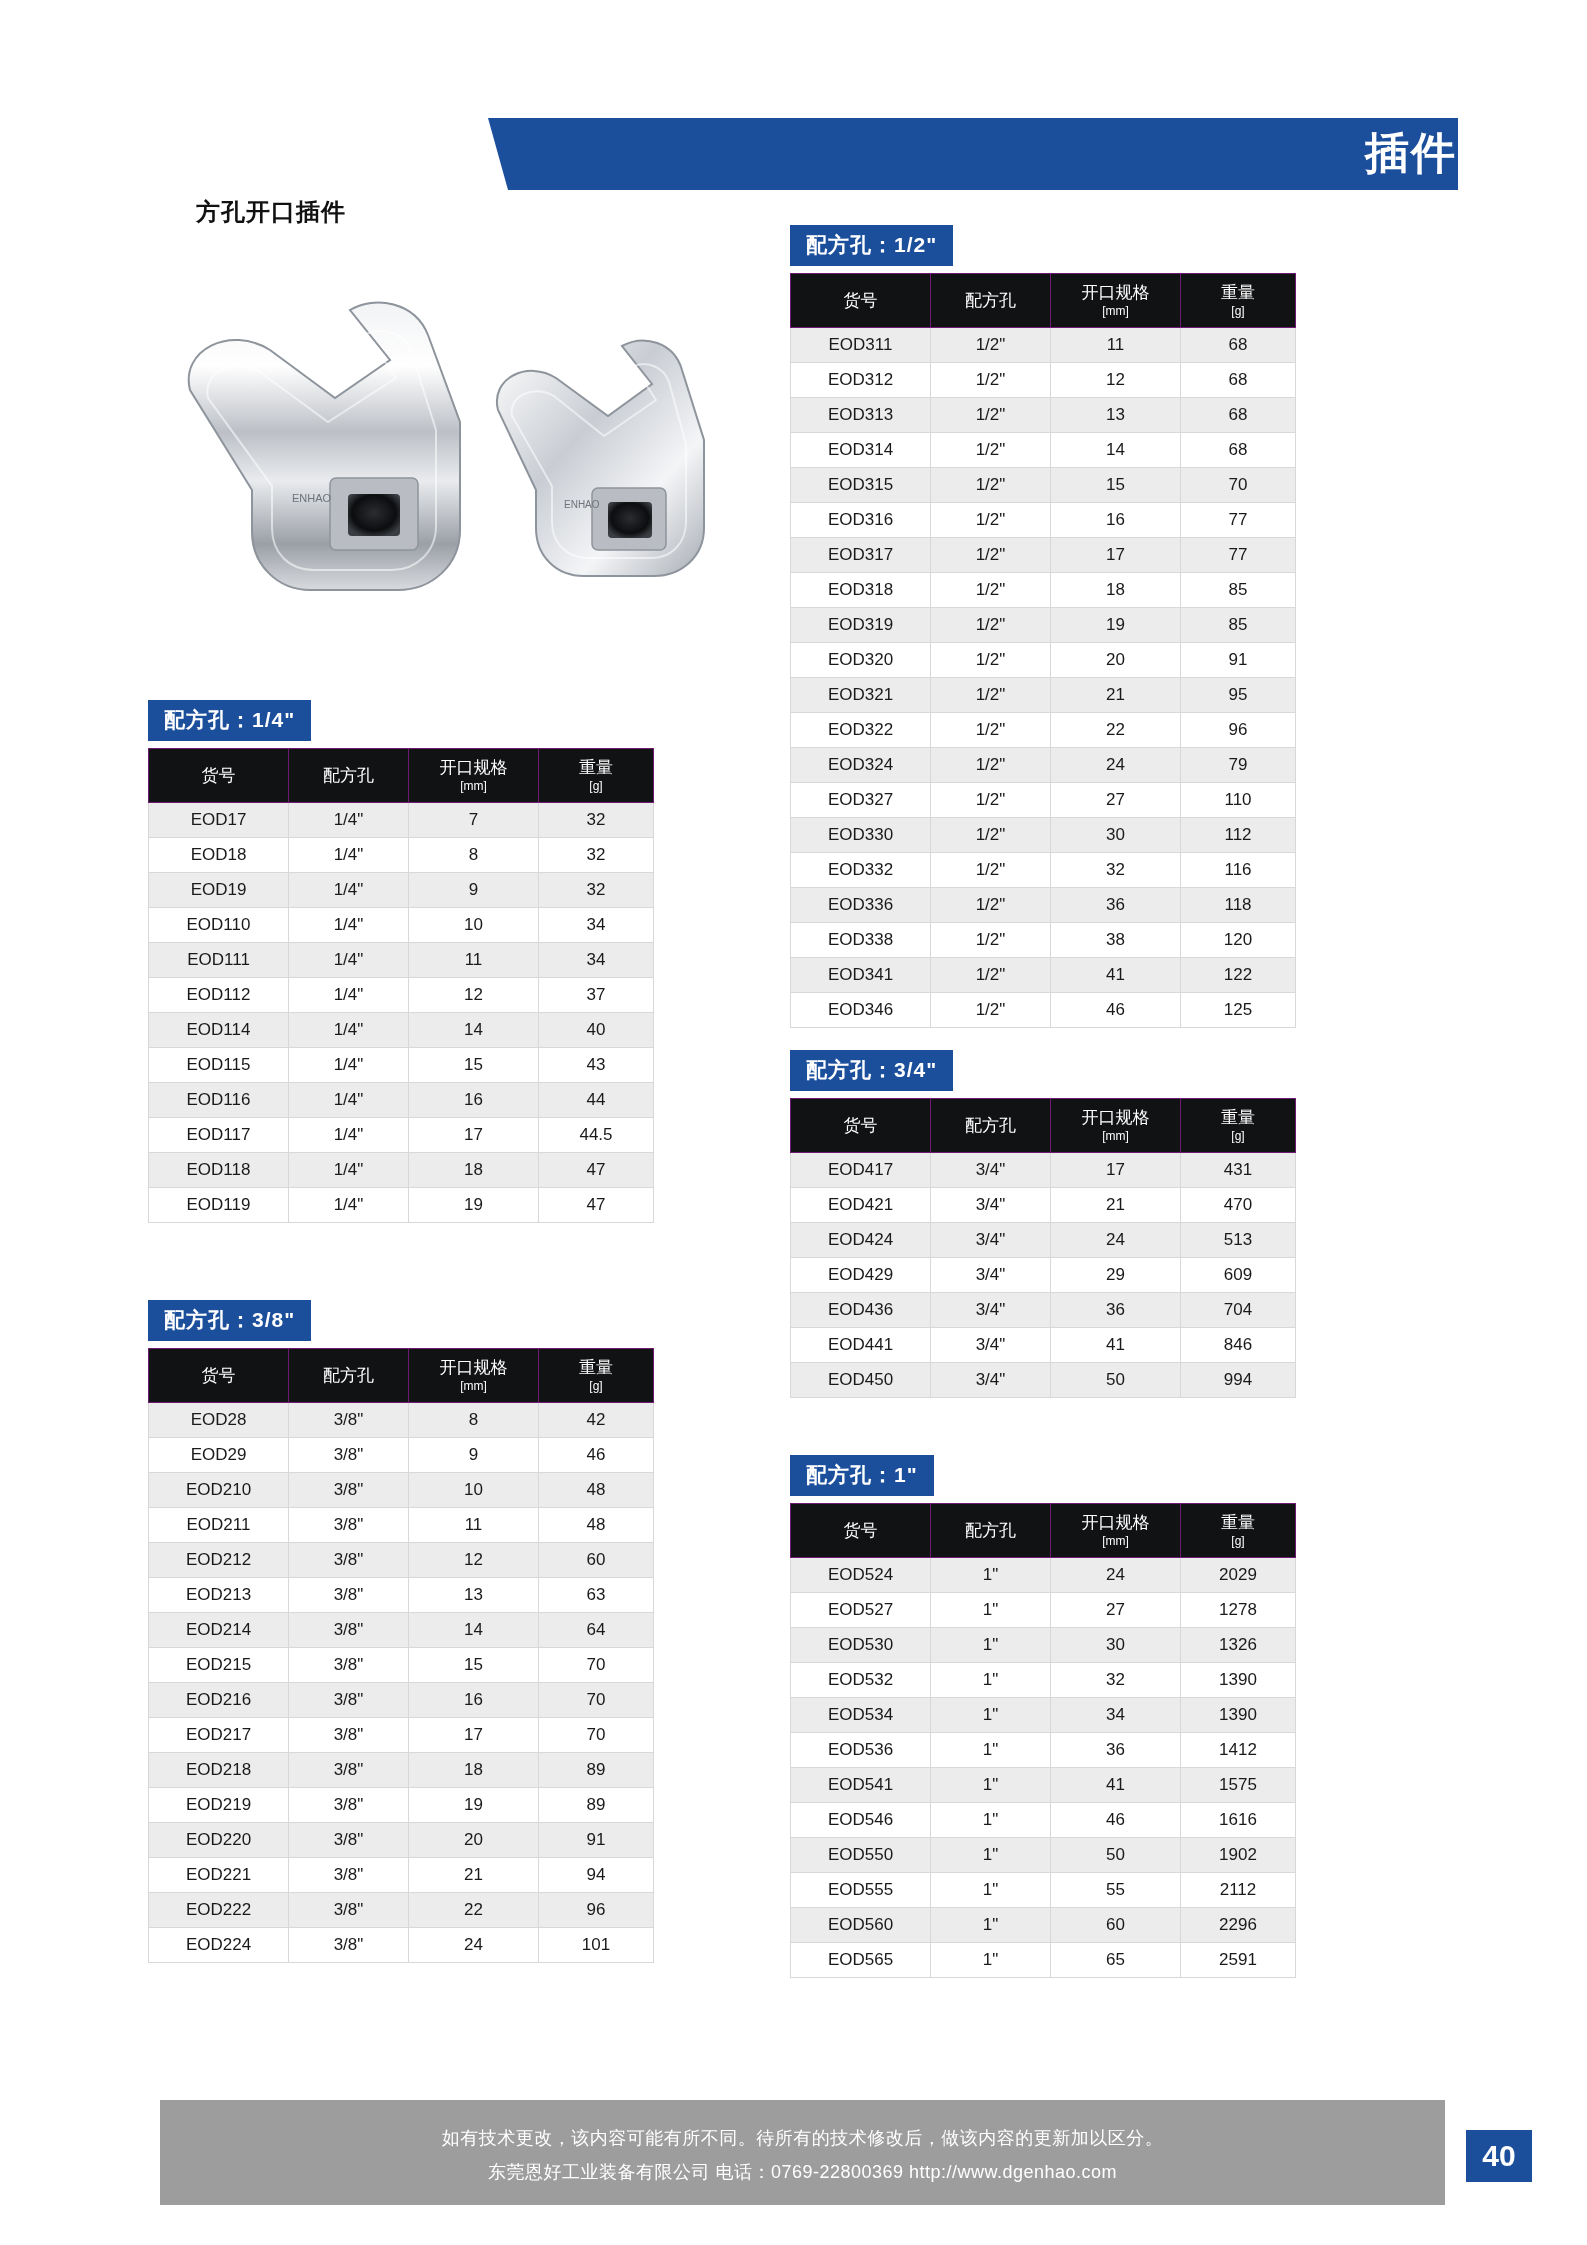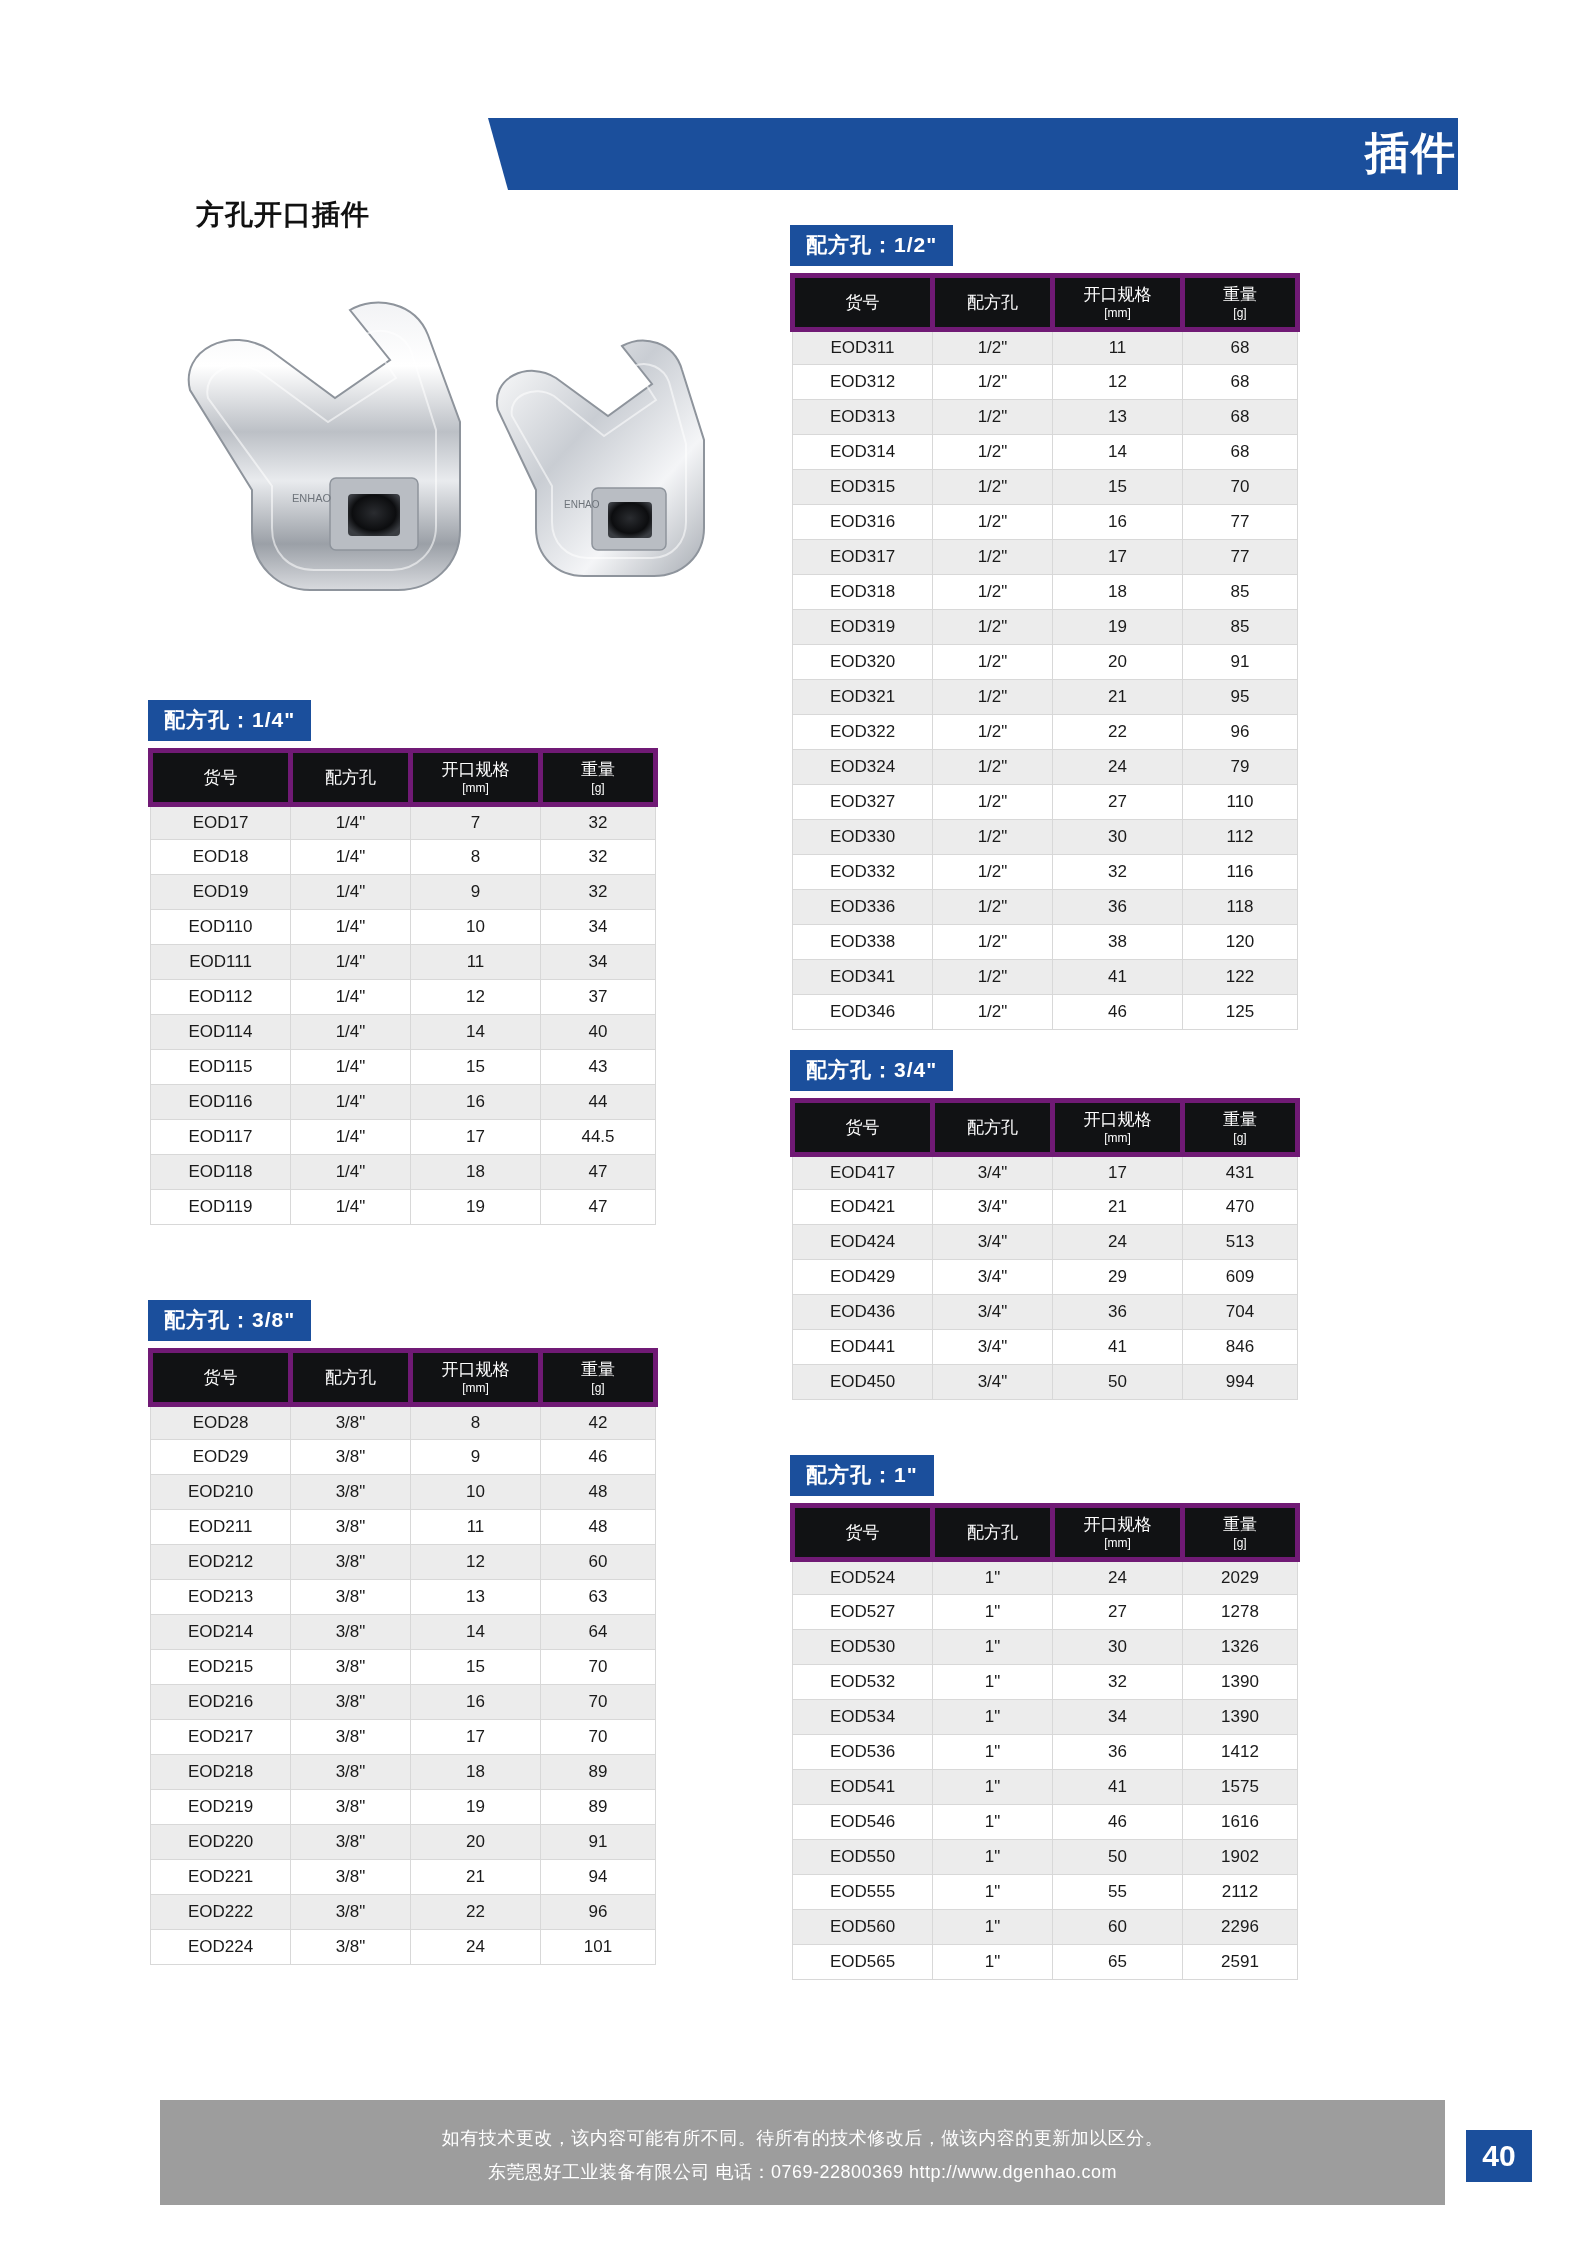--- a/index.html
+++ b/index.html
@@ -43,21 +43,21 @@
     right: 130px;
     font-size: 44px;
     font-weight: bold;
     color: #ffffff;
     letter-spacing: 2px;
   }
   .page-subtitle {
     position: absolute;
     top: 196px;
     left: 196px;
-    font-size: 28px;
+    font-size: 24px;
     font-weight: bold;
     color: #111111;
     letter-spacing: 1px;
   }
 
   
   .product-image {
     position: absolute;
     top: 290px;
     left: 160px;
@@ -84,21 +84,21 @@
     table-layout: fixed;
     background: #ffffff;
     font-size: 17px;
     color: #1a1a1a;
   }
   table.spec th {
     background: #111214;
     color: #ffffff;
     font-weight: normal;
     font-size: 17px;
-    border: 5px solid #701a75;
+    border: 1px solid #701a75;
     padding: 4px;
     height: 54px;
     text-align: center;
     vertical-align: middle;
     line-height: 1.25;
   }
   table.spec th .unit { display: block; font-size: 12px; }
   table.spec td {
     border: 1px solid #d8d8d8;
     height: 35px;

